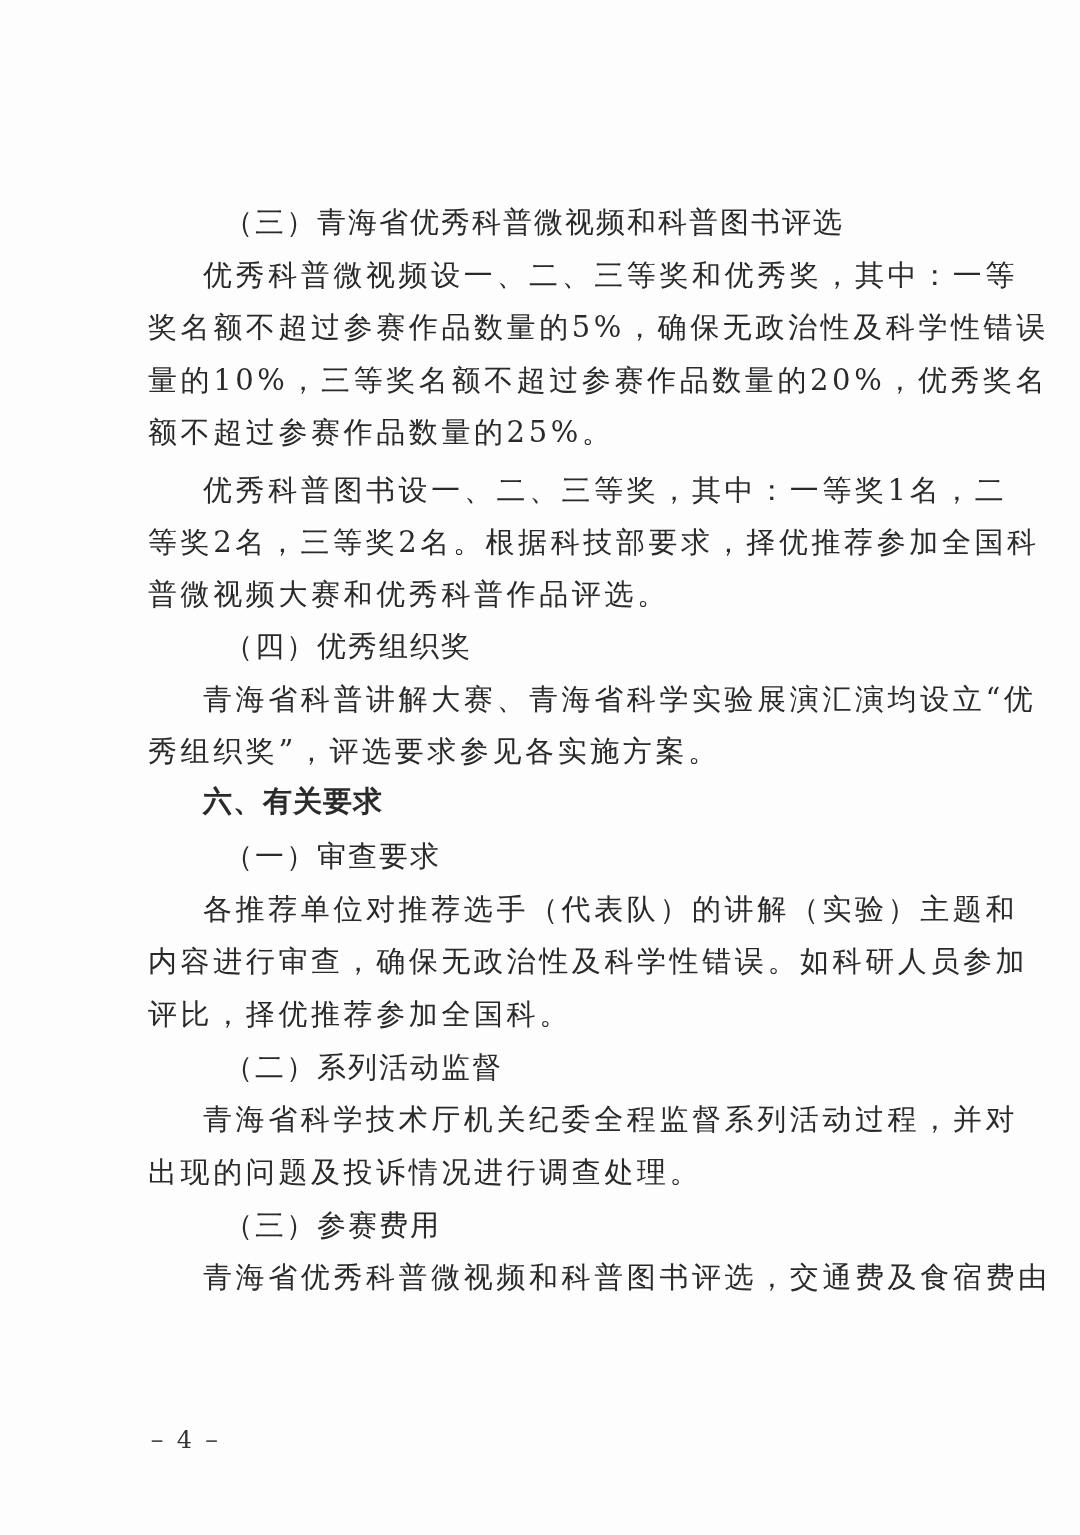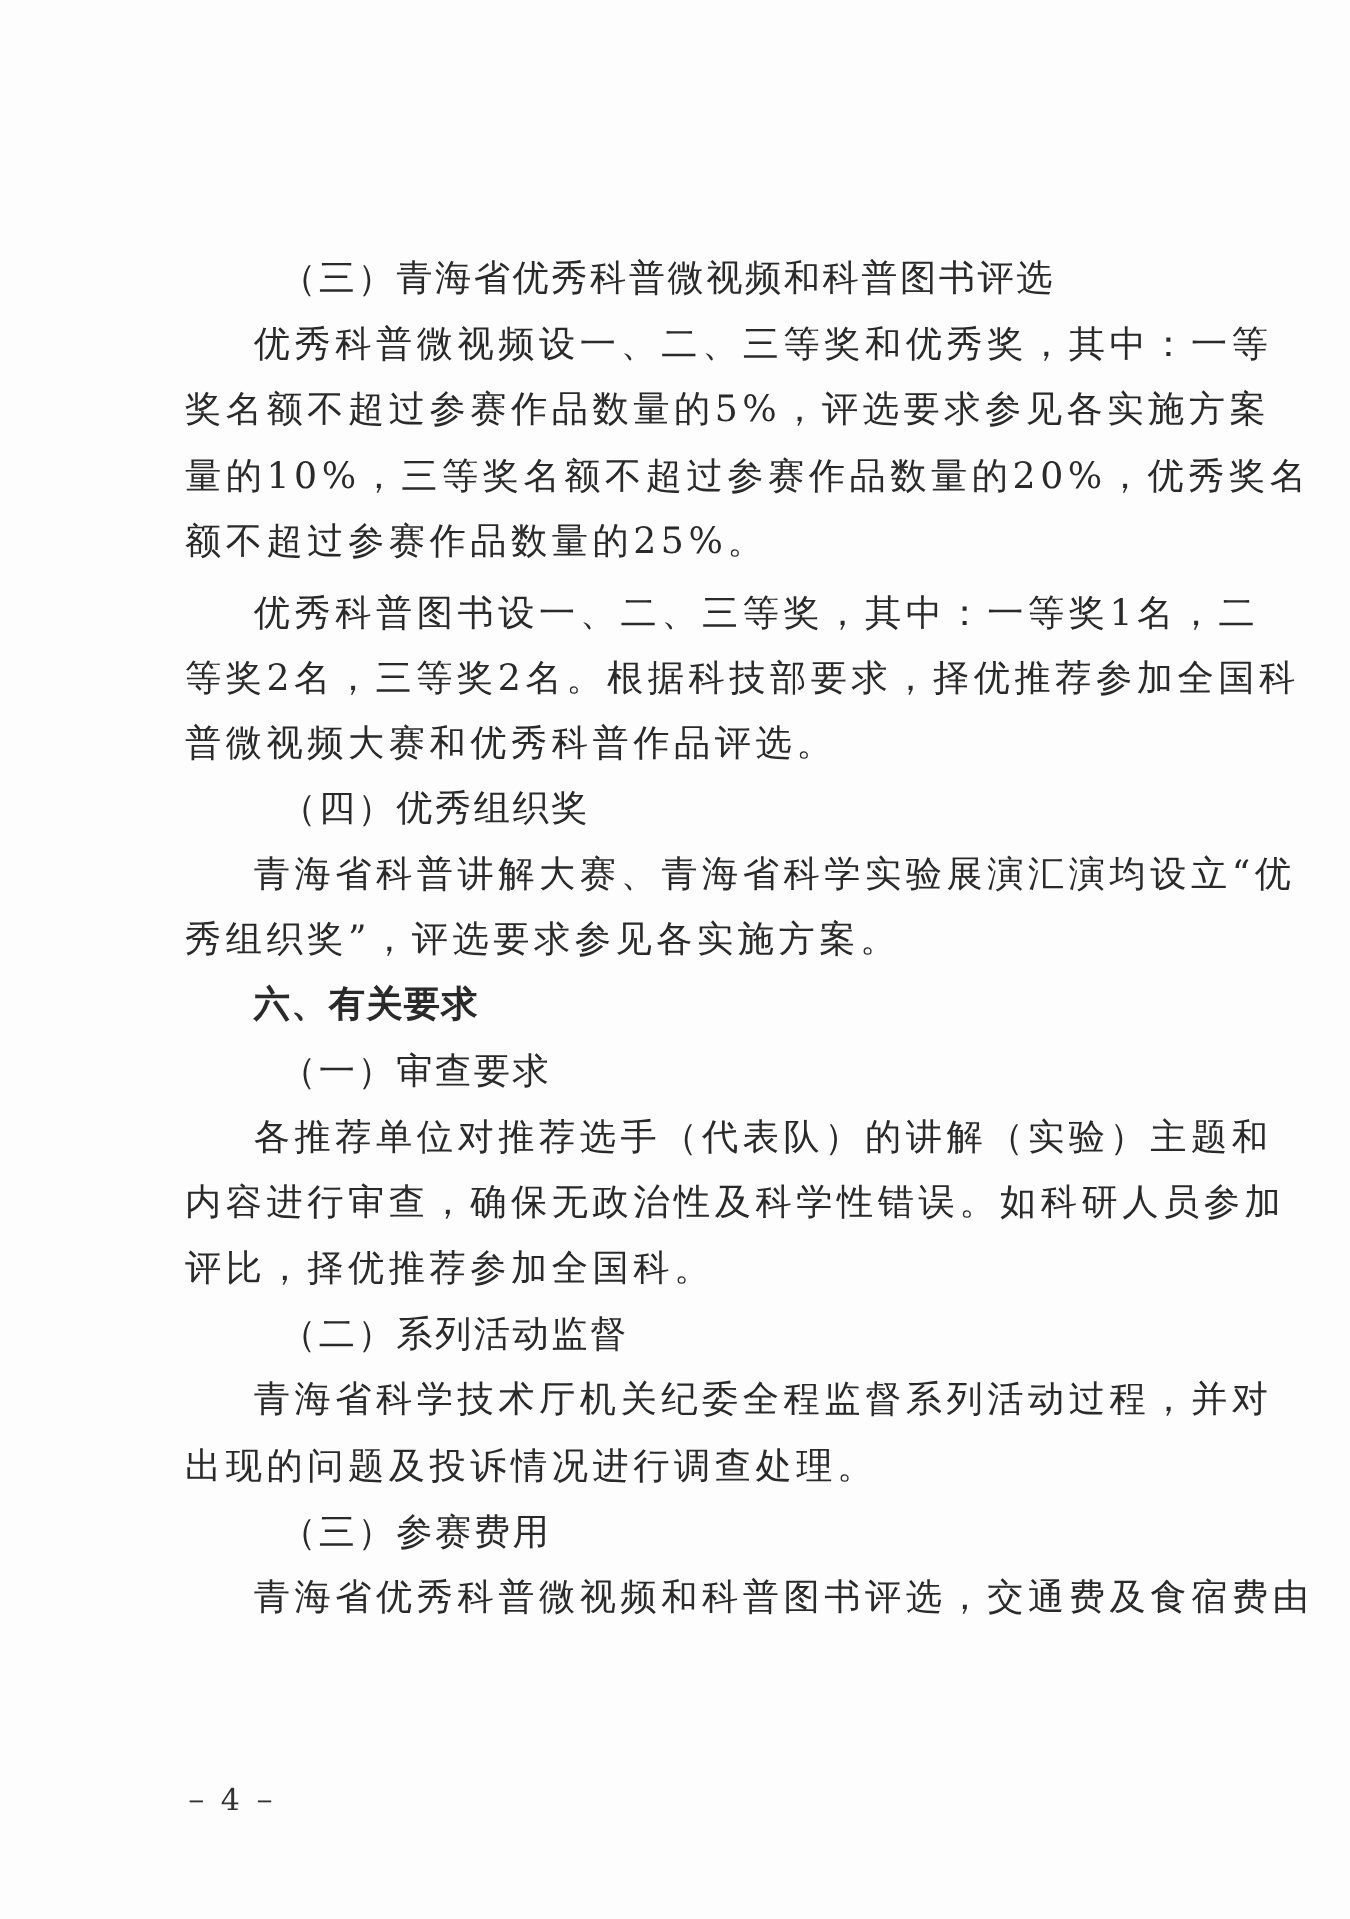--- a/index.html
+++ b/index.html
@@ -19,38 +19,38 @@
     height: 52px;
     font-size: 29px;
     line-height: 52px;
     letter-spacing: 3.6px;
     white-space: nowrap;
     text-align: justify;
     text-align-last: justify;
   }
   .line.last { text-align-last: left; }
   .line.indent { left: 203px; width: 740px; }
-  .heading { font-family: Liberation Sans, sans-serif; font-weight: bold; letter-spacing: 1px; text-align-last: left; }
+  .heading { font-family: Liberation Mono, monospace; font-weight: bold; letter-spacing: 1px; text-align-last: left; }
   .sub { text-align-last: left; letter-spacing: 2px; margin-left: 21px; }
   .footer {
     position: absolute; left: 145px; top: 1425px;
     font-size: 24px; line-height: 30px;
     font-family: "DejaVu Serif", "Liberation Serif", serif;
     color: #333;
   }
 </style>
 </head>
 <body>
 
 <div class="page">
 
   <div class="line indent sub" style="top:196px">（三）青海省优秀科普微视频和科普图书评选</div>
 
   <div class="line indent" style="top:249px">优秀科普微视频设一、二、三等奖和优秀奖，其中：一等</div>
-  <div class="line" style="top:301px">奖名额不超过参赛作品数量的5%，评选要求参见各实施方案</div>
+  <div class="line" style="top:301px">奖名额不超过参赛作品数量的5%，确保无政治性及科学性错误</div>
   <div class="line" style="top:354px">量的10%，三等奖名额不超过参赛作品数量的20%，优秀奖名</div>
   <div class="line last" style="top:406px">额不超过参赛作品数量的25%。</div>
 
   <div class="line indent" style="top:464px">优秀科普图书设一、二、三等奖，其中：一等奖1名，二</div>
   <div class="line" style="top:516px">等奖2名，三等奖2名。根据科技部要求，择优推荐参加全国科</div>
   <div class="line indent sub" style="top:620px">（四）优秀组织奖</div>
 
   <div class="line last" style="top:568px">普微视频大赛和优秀科普作品评选。</div>
 
   <div class="line indent" style="top:673px">青海省科普讲解大赛、青海省科学实验展演汇演均设立“优</div>

